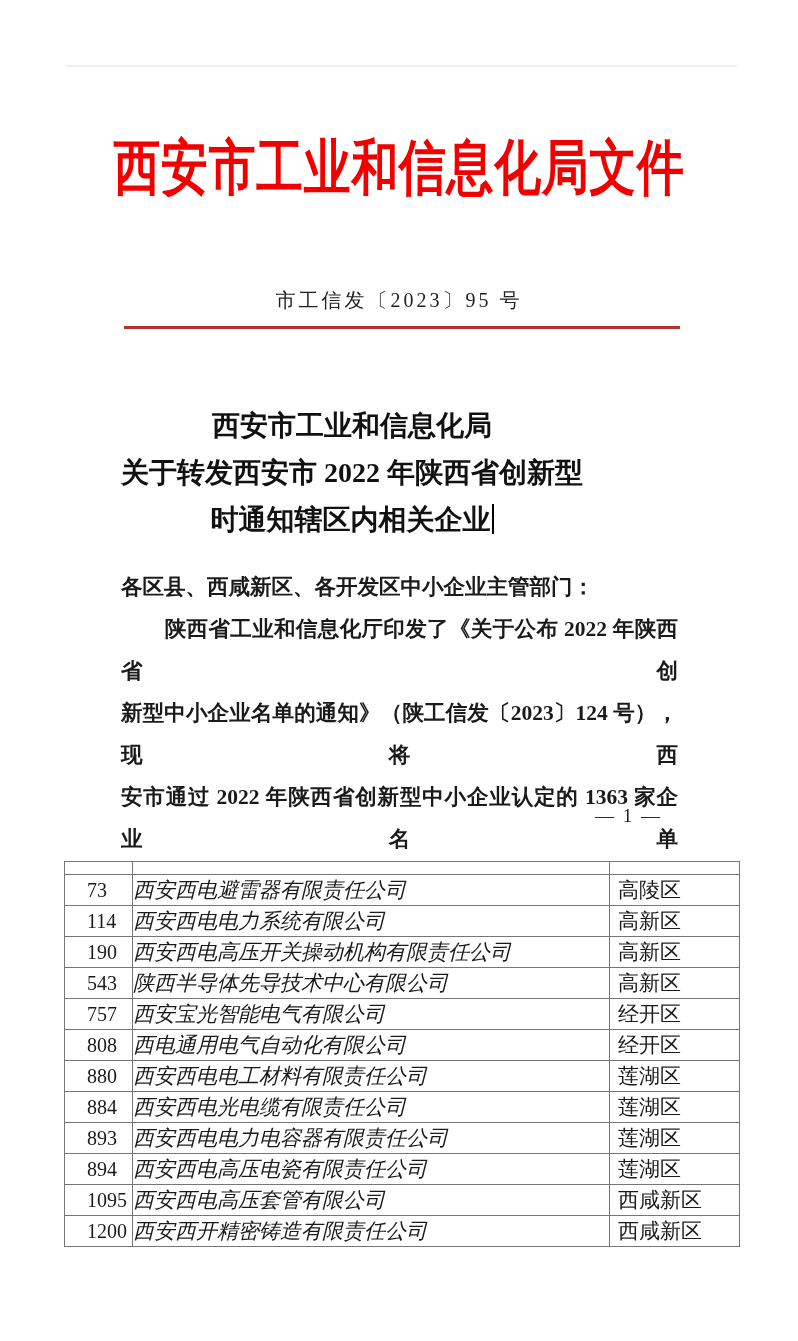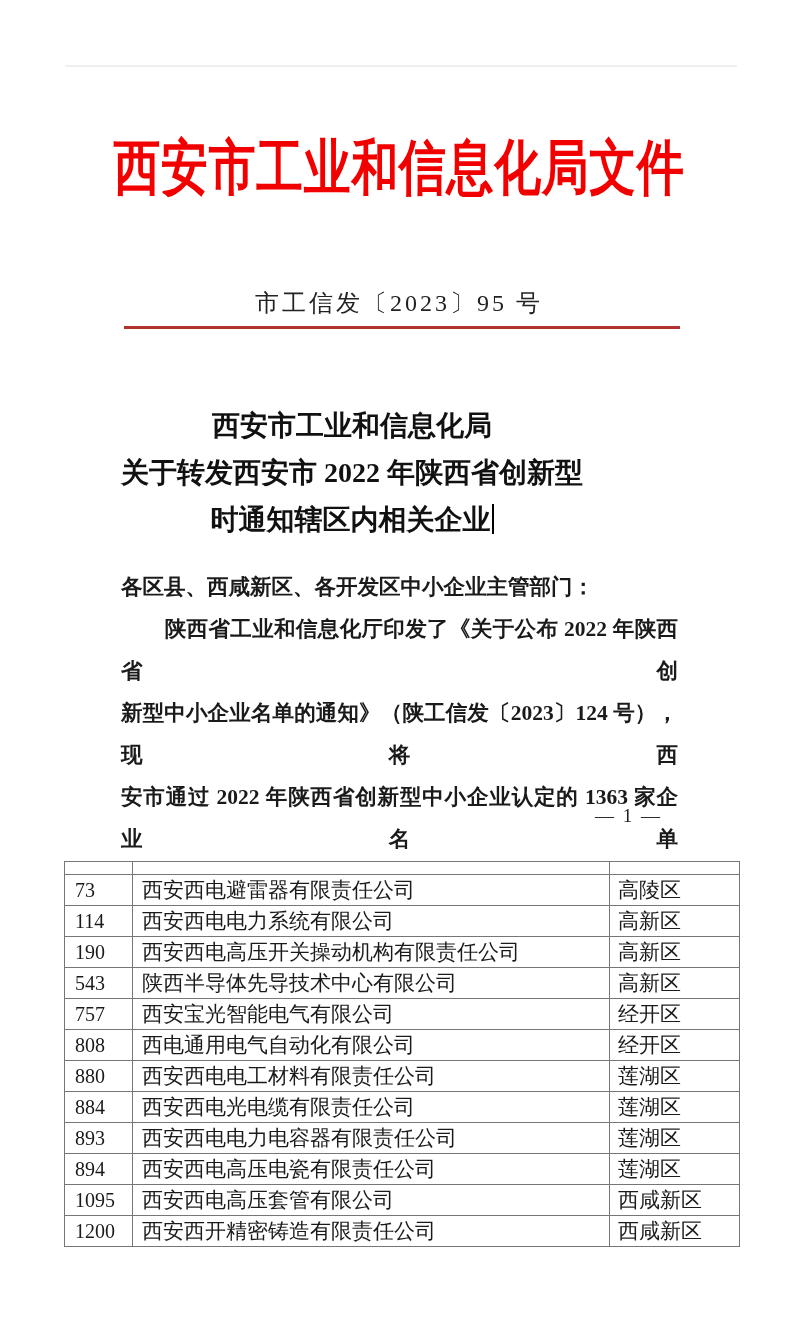--- a/index.html
+++ b/index.html
@@ -24,21 +24,21 @@
     font-size:60px; font-weight:bold;
     color:#f20000;
     white-space:nowrap;
     transform:scaleX(0.78);
     transform-origin:50% 50%;
     letter-spacing:1px;
   }
   .doc-number {
     position:absolute; left:0; top:287px;
     width:798px; text-align:center;
-    font-size:24px; letter-spacing:3px;
+    font-size:20px; letter-spacing:3px;
     color:#222;
   }
   .red-rule {
     position:absolute; left:124px; top:326px;
     width:556px; height:3px;
     background:#b23230;
   }
   .doc-title {
     position:absolute; left:0; top:402px;
     width:704px; text-align:center;
@@ -71,22 +71,22 @@
     font-family:"Liberation Serif", serif;
   }
   table.company-table td {
     border:1.5px solid #767676;
     vertical-align:middle;
     overflow:hidden; white-space:nowrap;
     background:#fff;
   }
   tr.partial-row td { height:13px; }
   tr.data-row td { height:31px; }
-  td.cell-no { padding-left:10px; font-size:20px; }
-  td.cell-company { padding-left:9px; font-size:21px; }
+  td.cell-no { padding-left:22px; font-size:20px; }
+  td.cell-company { font-size:21px;font-style:italic; }
   td.cell-district { padding-left:8px; font-size:21px; }
 </style>
 </head>
 <body>
 
 <div class="page">
 
   <div class="page-edge-line"></div>
 
   <div class="doc-header">西安市工业和信息化局文件</div>

